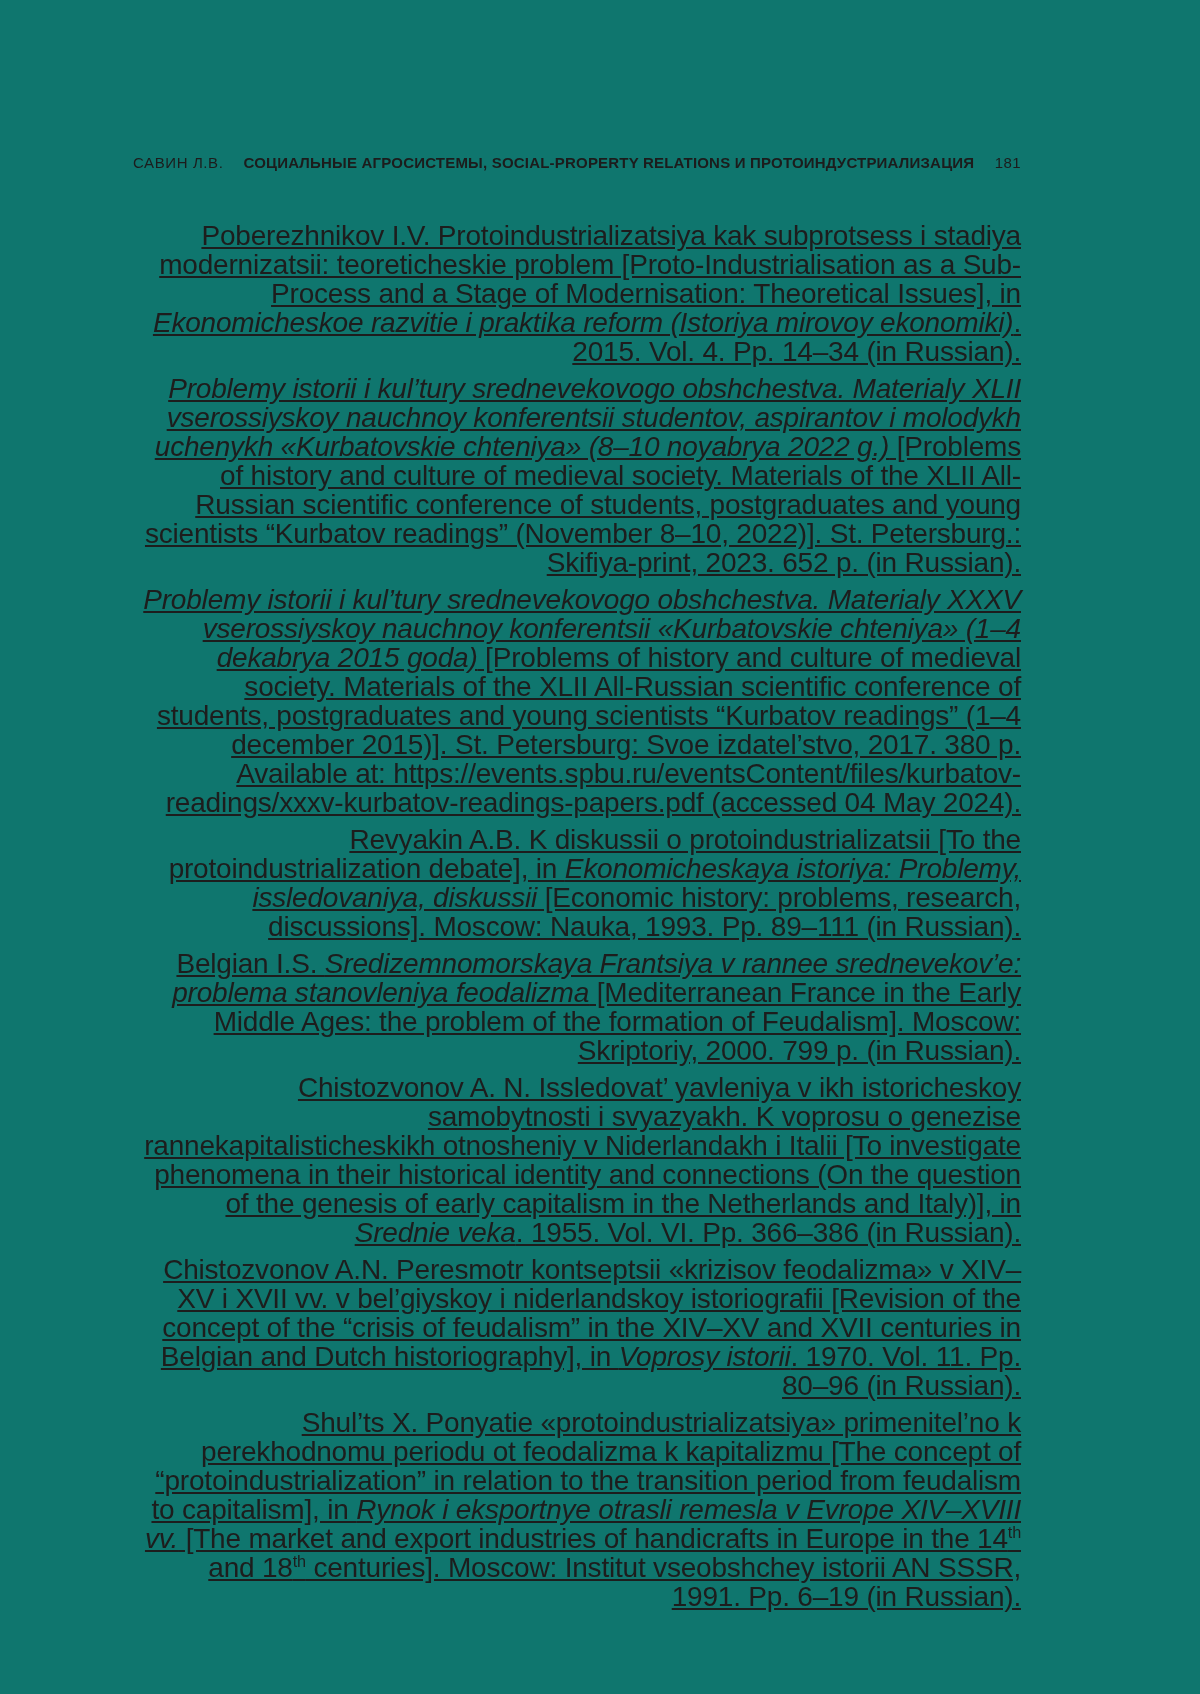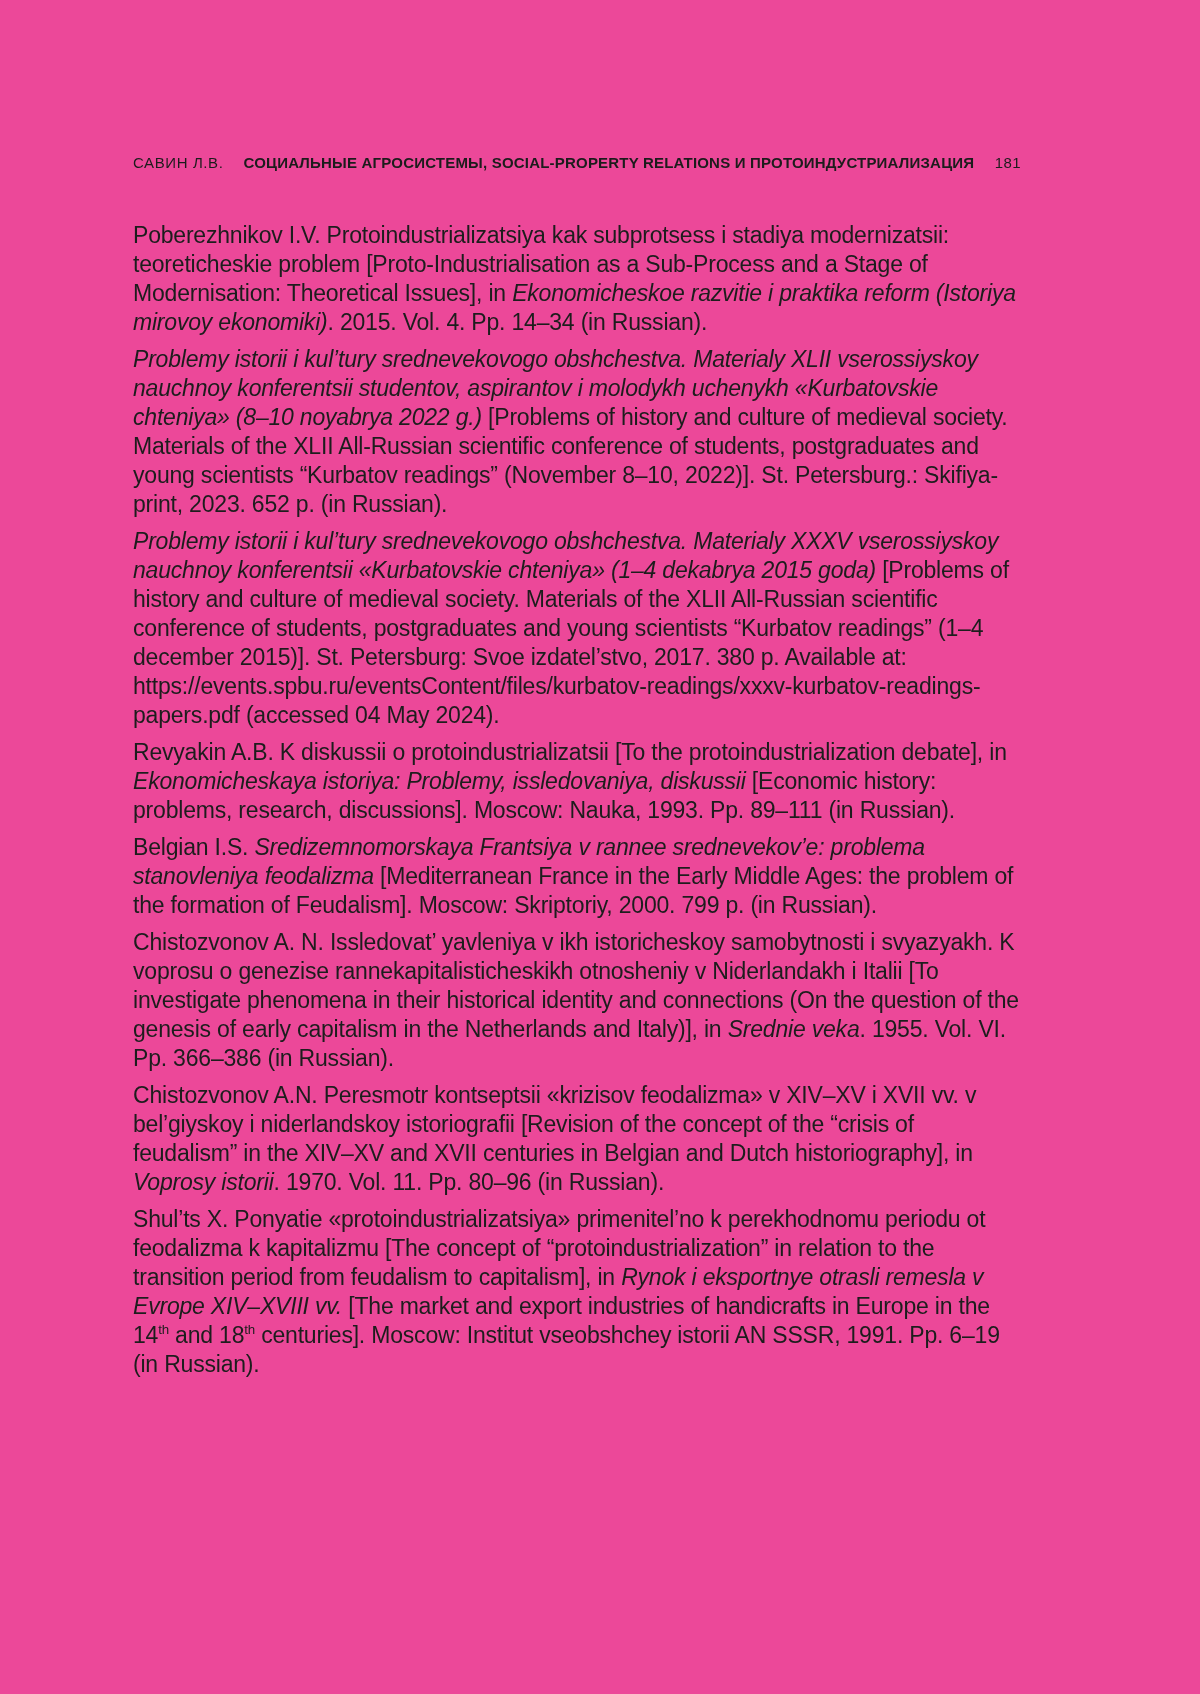--- a/index.html
+++ b/index.html
@@ -2,21 +2,21 @@
 <html><head>
 <meta charset="utf-8">
 <style>
   * { margin: 0; padding: 0; box-sizing: border-box; }
   html, body { background: #e8e8e8; }
   .page {
     position: relative;
     width: 1200px;
     height: 1694px;
     margin: 0 auto;
-    background: #ec4899;
+    background: #0f766e;
     overflow: hidden;
     font-family: "Liberation Sans", "DejaVu Sans", sans-serif;
   }
   .content {
     position: absolute;
     left: 133px;
     top: 135px;
     width: 888px;
   }
   .running-header {
@@ -43,26 +43,27 @@
   .header-page-number {
     font-weight: 400;
     letter-spacing: 0.4px;
     margin-left: 6px;
     flex: 0 0 auto;
   }
   .reference-list {
     color: #1d1d1d;
   }
   .ref-entry {
-    font-size: 23px;
+    font-size: 28px;
     line-height: 29px;
     letter-spacing: -0.2px;
     margin: 0 0 8px 0;
-    text-align: left;
+    text-align: right;
     overflow-wrap: break-word;
+    text-decoration: underline;
   }
   .ref-entry .italic { font-style: italic; }
   .ref-entry sup {
     font-size: 0.58em;
     vertical-align: super;
     line-height: 0;
   }
 </style>
 </head>
 <body>

